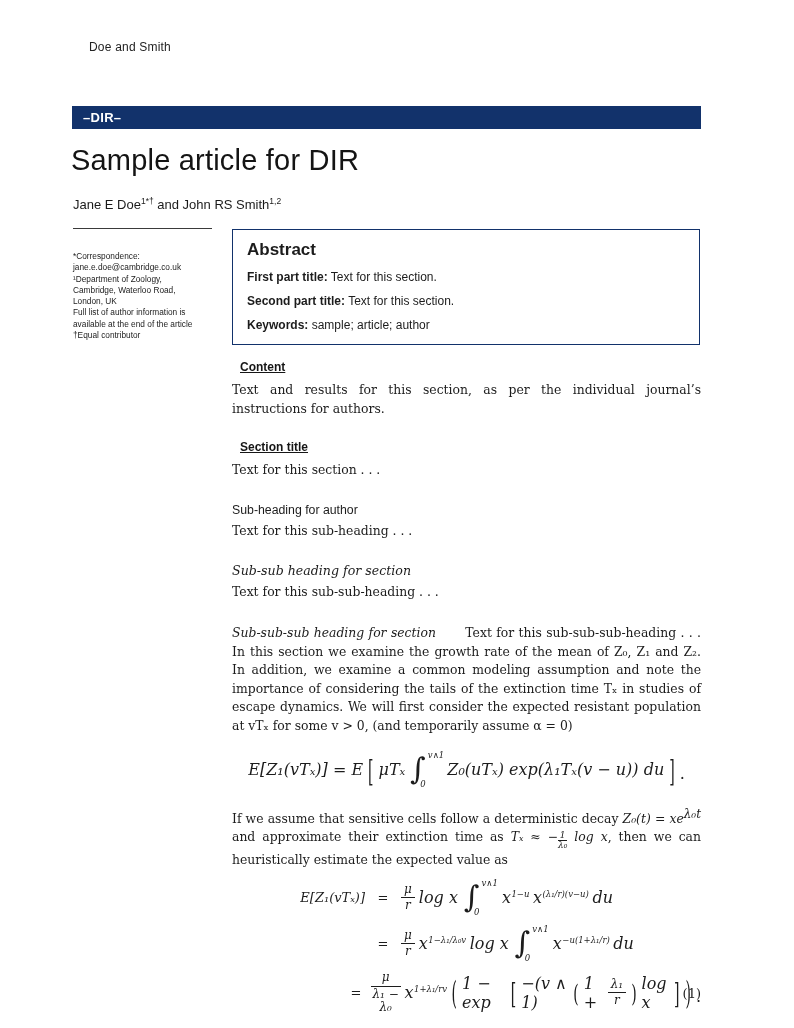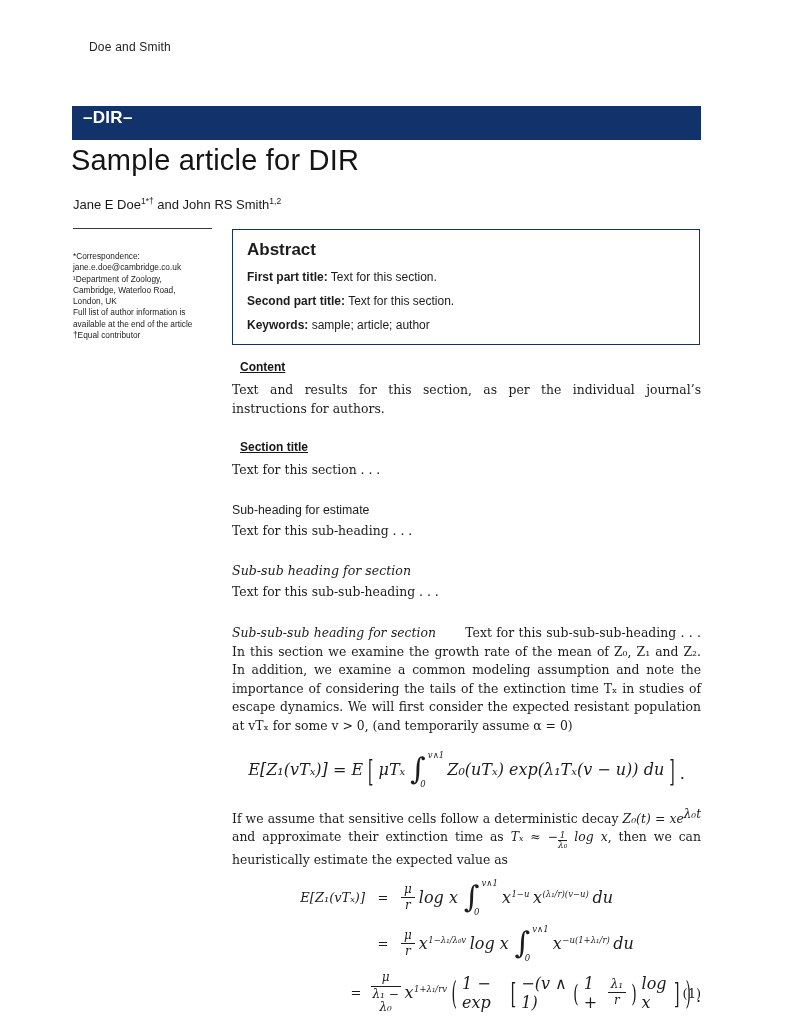--- a/index.html
+++ b/index.html
@@ -6,23 +6,23 @@
   .page {
     position:relative; width:794px; height:1028px; margin:0 auto;
     background:#ffffff; color:#1c1c1c; overflow:hidden;
     font-family:"Liberation Sans","DejaVu Sans",sans-serif;
   }
   .running-head {
     position:absolute; top:40px; left:73px;
     font-size:12px; color:#222; letter-spacing:0.2px;padding-left:16px;
   }
   .banner {
-    position:absolute; top:106px; left:72px; width:629px; height:34px;
+    position:absolute; top:106px; left:72px; width:629px; height:23px;
     background:#12326b; color:#ffffff; box-sizing:border-box;
-    font-weight:bold; font-size:17px; line-height:23px; padding-left:11px;
+    font-weight:bold; font-size:13px; line-height:23px; padding-left:11px;
     letter-spacing:0.3px;
   }
   .article-title {
     position:absolute; top:144px; left:71px;
     font-size:29px; font-weight:400; color:#141414; letter-spacing:0.2px;
   }
   .authors {
     position:absolute; top:196px; left:73px;
     font-size:13px; color:#1a1a1a;
   }
@@ -153,21 +153,21 @@
   </div>
 
   <div class="main">
 
     <div class="sec-heading">Content</div>
     <p class="par">Text and results for this section, as per the individual journal’s instructions for authors.</p>
 
     <div class="sec-heading">Section title</div>
     <p class="par gap-sm">Text for this section . . .</p>
 
-    <div class="sub-heading">Sub-heading for estimate</div>
+    <div class="sub-heading">Sub-heading for author</div>
     <p class="par gap-sm">Text for this sub-heading . . .</p>
 
     <div class="subsub-heading">Sub-sub heading for section</div>
     <p class="par">Text for this sub-sub-heading . . .</p>
 
     <p class="par" style="margin-bottom:12px">
       <span class="runin">Sub-sub-sub heading for section</span><span> Text for this sub-sub-sub-heading . . . In this section we examine the growth rate of the mean of Z₀, Z₁ and Z₂. In addition, we examine a common modeling assumption and note the importance of considering the tails of the extinction time Tₓ in studies of escape dynamics. We will first consider the expected resistant population at vTₓ for some v &gt; 0, (and temporarily assume α = 0)</span>
     </p>
 
     <div class="eq-display">

